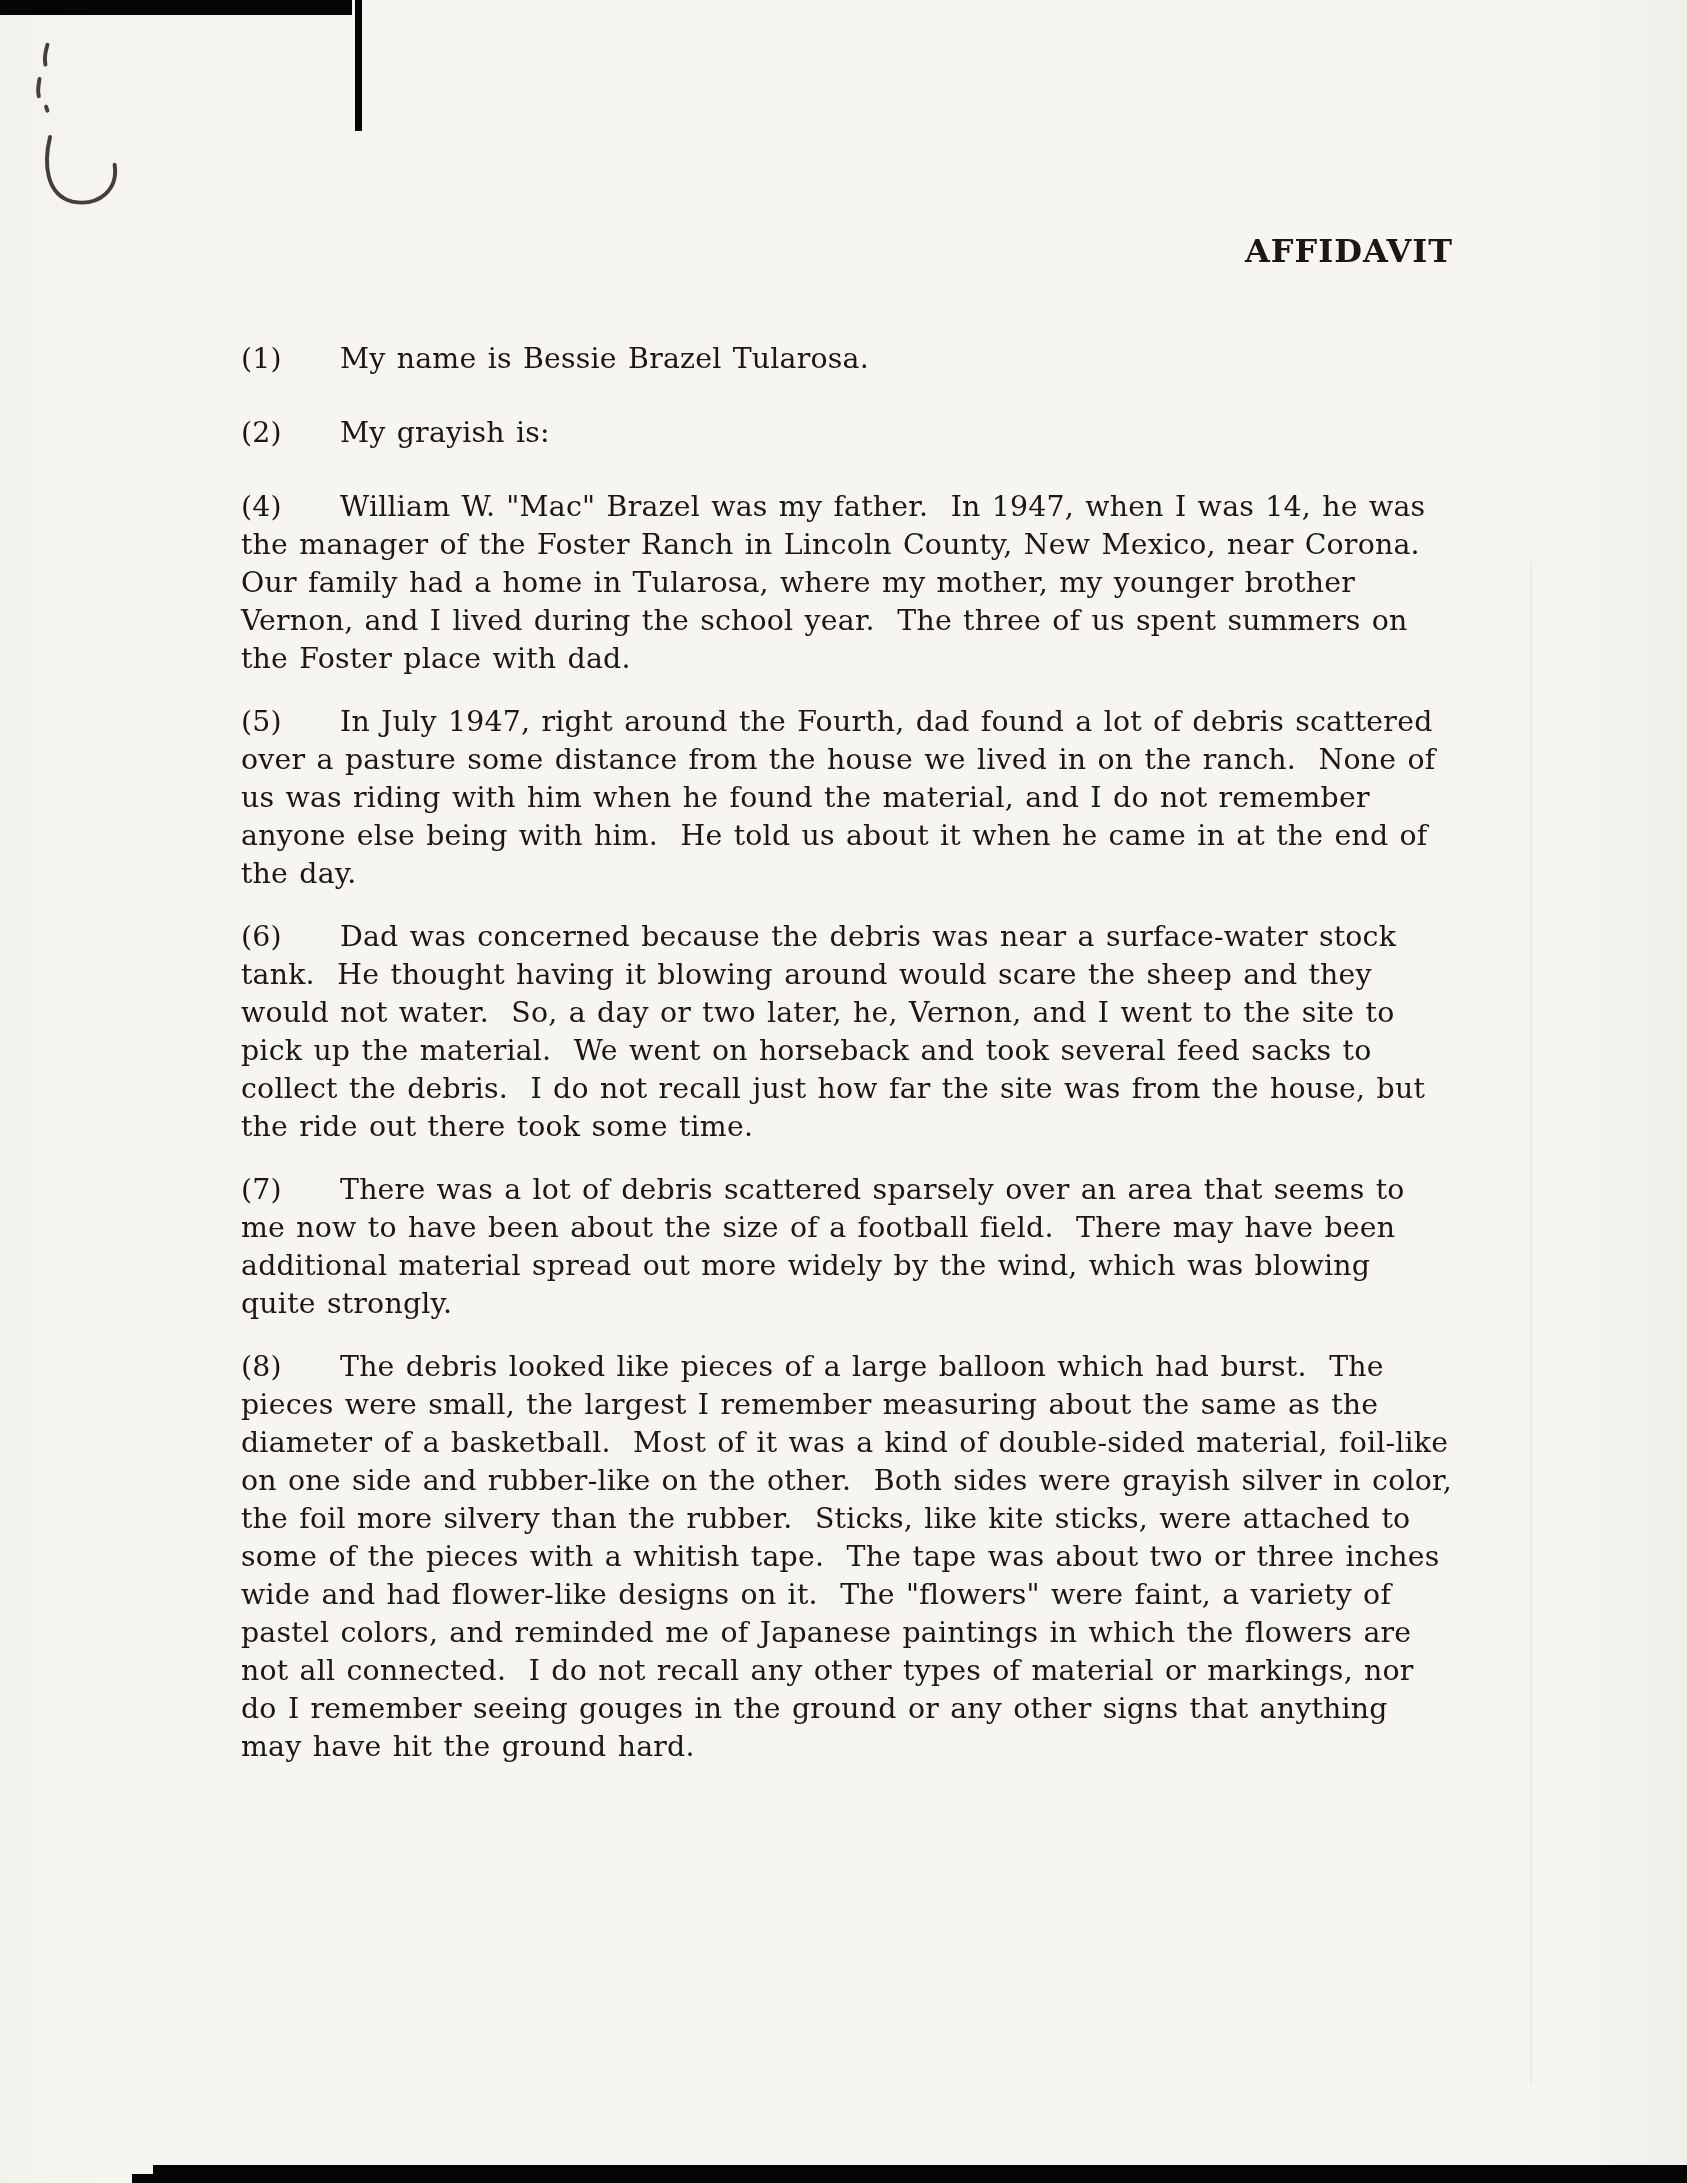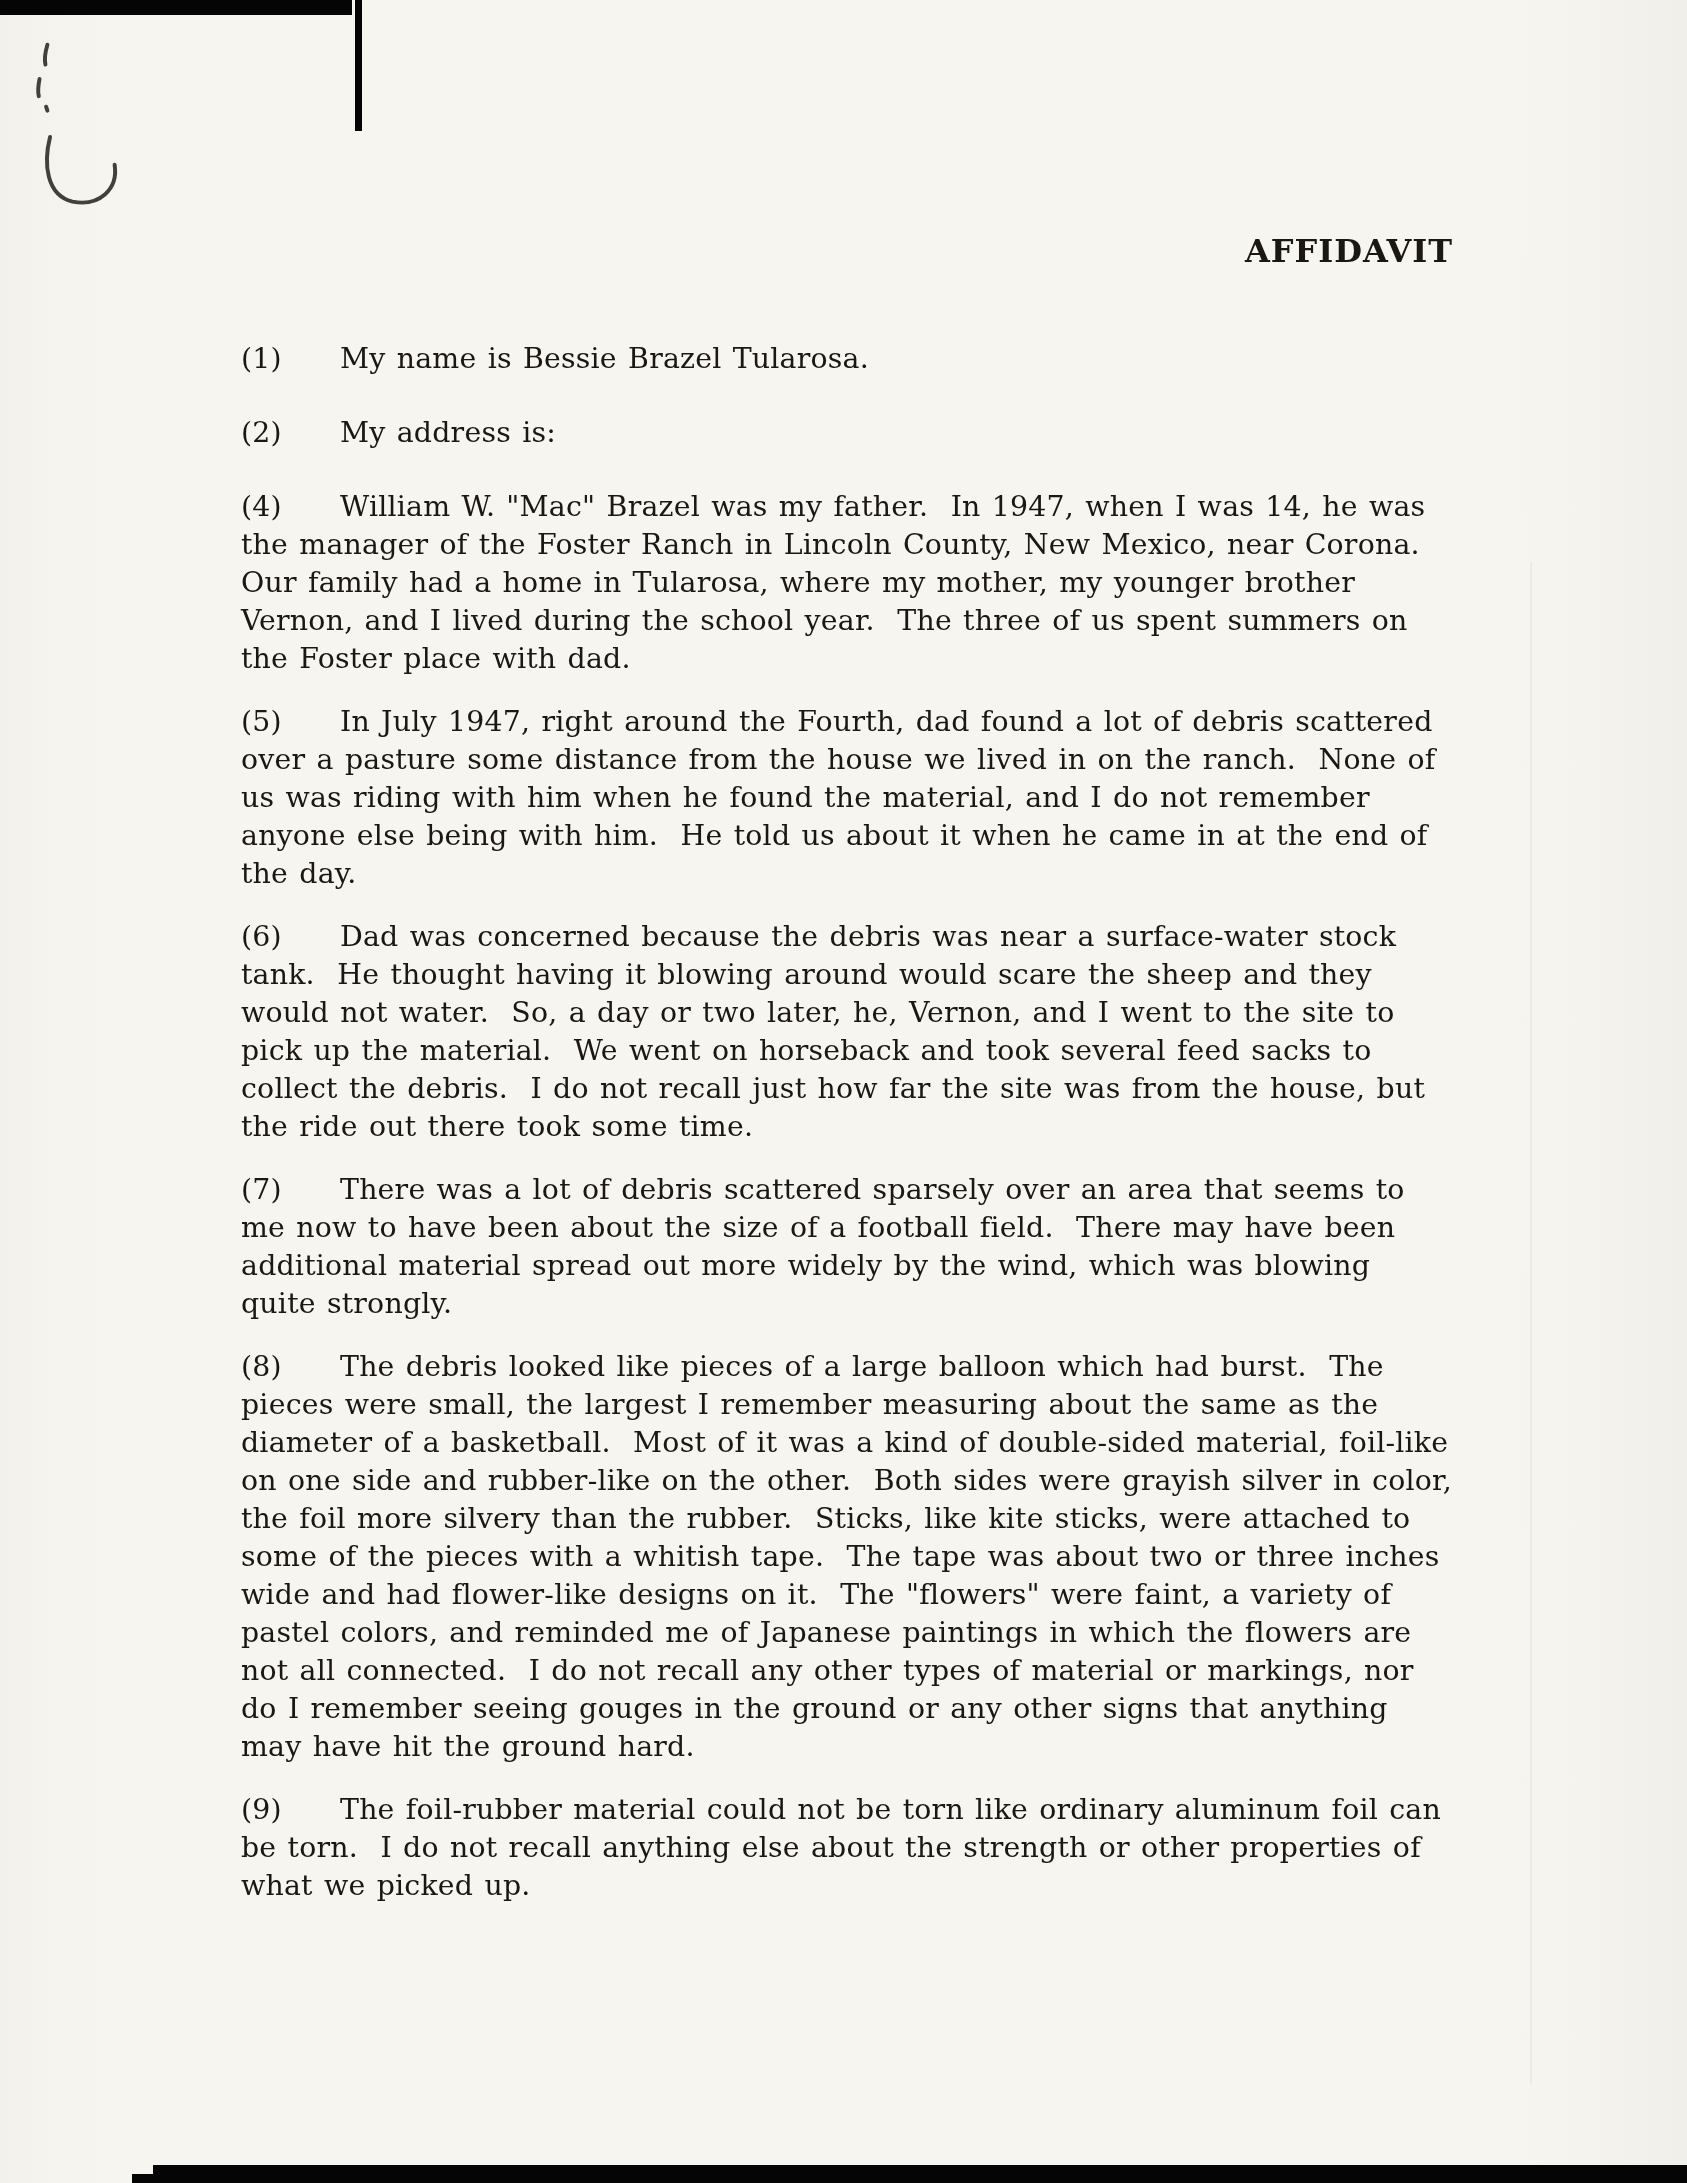--- a/index.html
+++ b/index.html
@@ -90,33 +90,32 @@
   <path d="M38 150 C 28 190, 32 238, 72 248 C 112 256, 142 230, 136 192"></path>
 </svg>
 
 <div class="doc">
   <h1 class="doc-title">AFFIDAVIT</h1>
 
   <div class="items">
 
     <p class="item single"><span class="num">(1)</span><span class="txt">My name is Bessie Brazel Tularosa.</span></p>
 
-    <p class="item single"><span class="num">(2)</span><span class="txt">My address is:</span></p>
+    <p class="item single"><span class="num">(2)</span><span class="txt">My grayish is:</span></p>
 
 
     <p class="item"><span class="num">(4)</span><span class="txt">William W. "Mac" Brazel was my father.  In 1947, when I was 14, he was the manager of the Foster Ranch in Lincoln County, New Mexico, near Corona.  Our family had a home in Tularosa, where my mother, my younger brother Vernon, and I lived during the school year.  The three of us spent summers on the Foster place with dad.</span></p>
 
     <p class="item"><span class="num">(5)</span><span class="txt">In July 1947, right around the Fourth, dad found a lot of debris scattered over a pasture some distance from the house we lived in on the ranch.  None of us was riding with him when he found the material, and I do not remember anyone else being with him.  He told us about it when he came in at the end of the day.</span></p>
 
     <p class="item"><span class="num">(6)</span><span class="txt">Dad was concerned because the debris was near a surface-water stock tank.  He thought having it blowing around would scare the sheep and they would not water.  So, a day or two later, he, Vernon, and I went to the site to pick up the material.  We went on horseback and took several feed sacks to collect the debris.  I do not recall just how far the site was from the house, but the ride out there took some time.</span></p>
 
     <p class="item"><span class="num">(7)</span><span class="txt">There was a lot of debris scattered sparsely over an area that seems to me now to have been about the size of a football field.  There may have been additional material spread out more widely by the wind, which was blowing quite strongly.</span></p>
 
     <p class="item"><span class="num">(8)</span><span class="txt">The debris looked like pieces of a large balloon which had burst.  The pieces were small, the largest I remember measuring about the same as the diameter of a basketball.  Most of it was a kind of double-sided material, foil-like on one side and rubber-like on the other.  Both sides were grayish silver in color, the foil more silvery than the rubber.  Sticks, like kite sticks, were attached to some of the pieces with a whitish tape.  The tape was about two or three inches wide and had flower-like designs on it.  The "flowers" were faint, a variety of pastel colors, and reminded me of Japanese paintings in which the flowers are not all connected.  I do not recall any other types of material or markings, nor do I remember seeing gouges in the ground or any other signs that anything may have hit the ground hard.</span></p>
 
-    <p class="item"><span class="num">(9)</span><span class="txt">The foil-rubber material could not be torn like ordinary aluminum foil can be torn.  I do not recall anything else about the strength or other properties of what we picked up.</span></p>
 
   </div>
 </div>
 
 <div class="artifact art-bottom-nub"></div>
 <div class="artifact art-bottom-bar"></div>
 
 
 </body></html>

